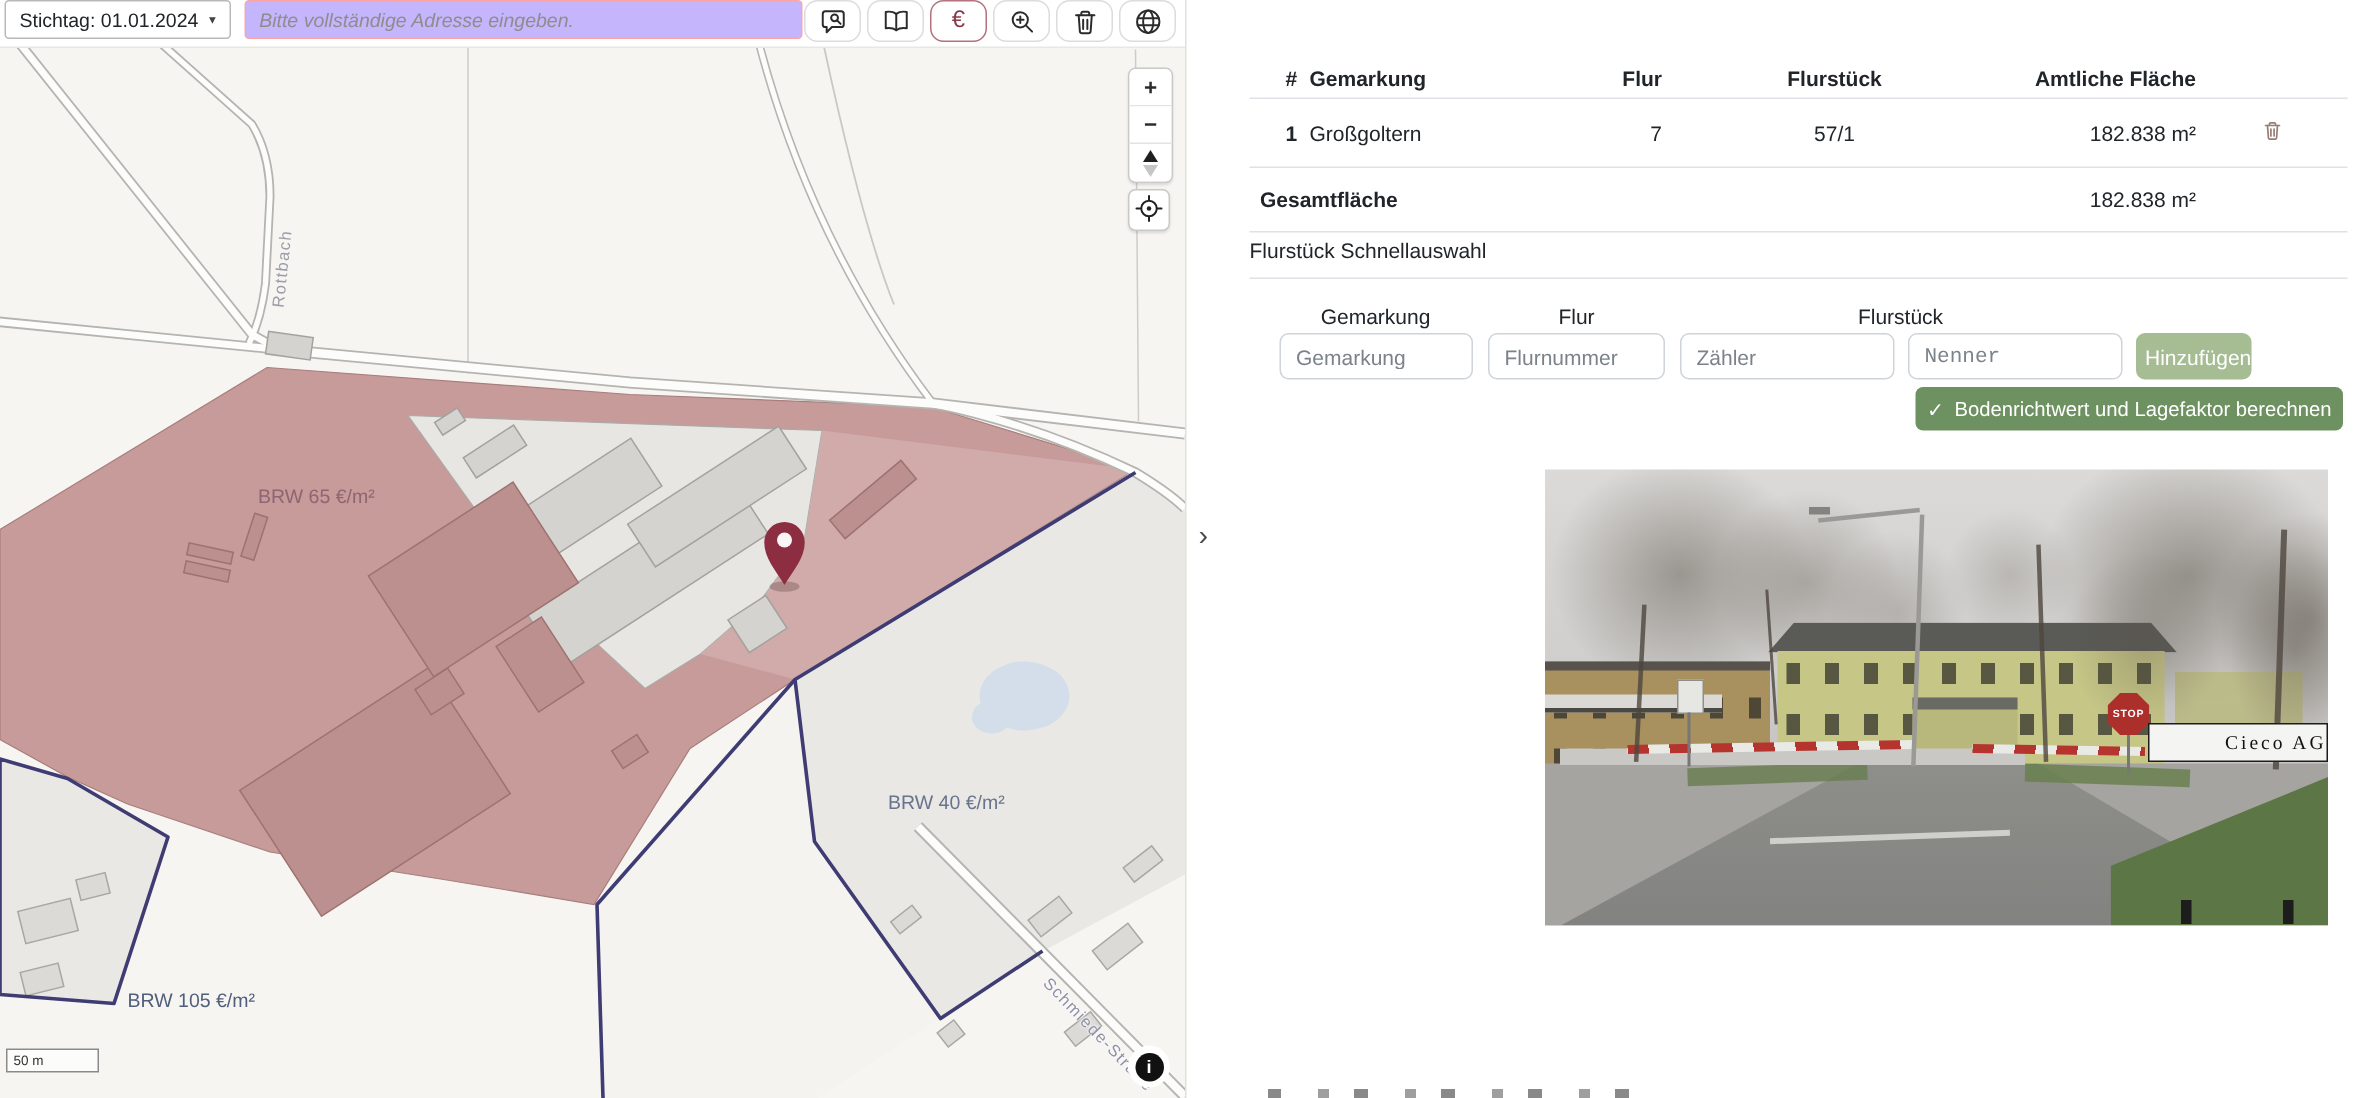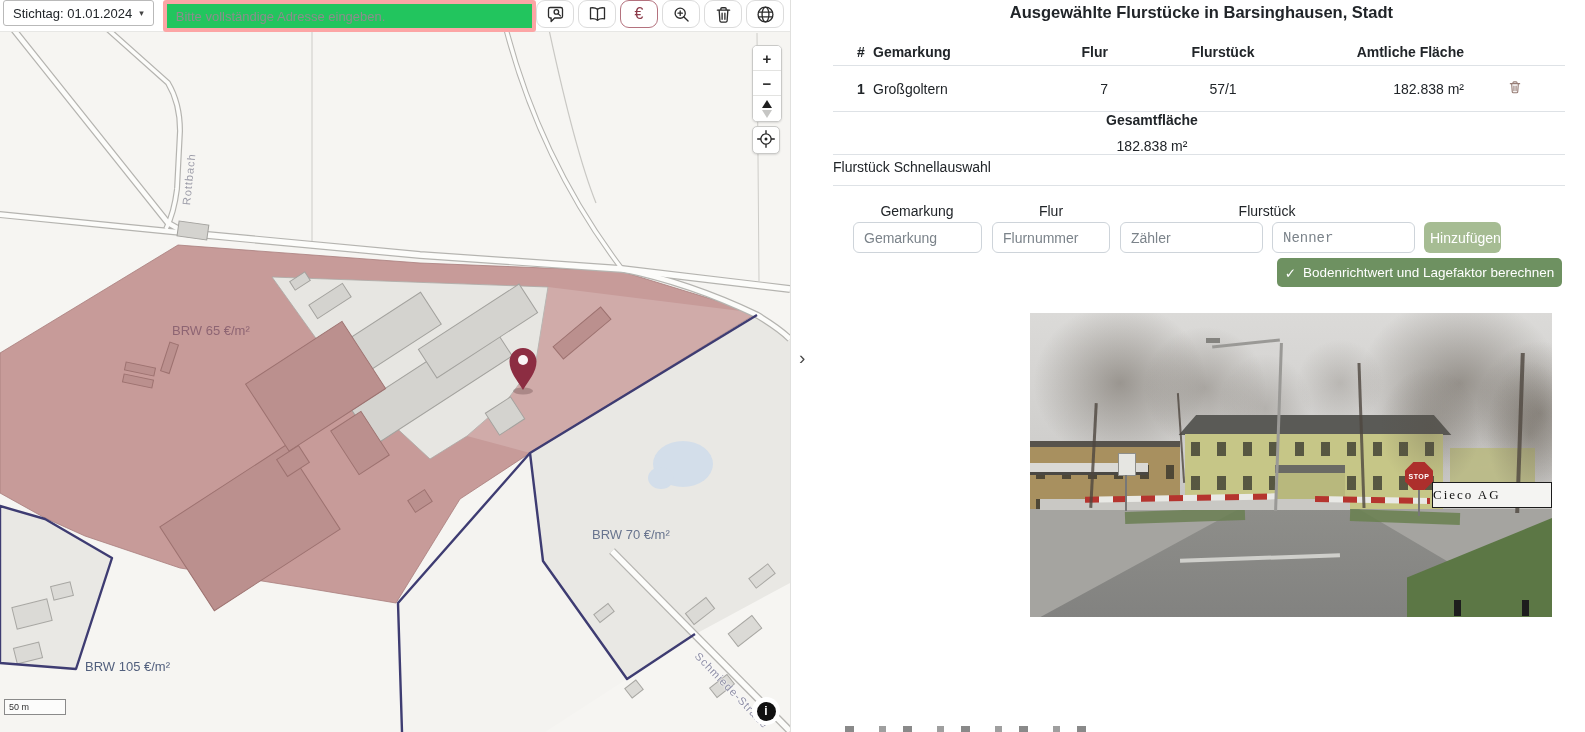--- a/index.html
+++ b/index.html
@@ -7,22 +7,22 @@
        font-family:"Liberation Sans",sans-serif;color:#212529;position:relative;}
   #app{position:absolute;inset:0;}
 
   
   .map-pane{position:absolute;left:0;top:0;width:790px;height:732px;background:#f6f5f2;}
   .map-toolbar{position:absolute;left:0;top:0;width:790px;height:31px;background:#fff;
     border-bottom:1px solid #e7e7e5;display:flex;z-index:30;}
   .stichtag{margin-left:3px;height:24px;border:1px solid #b9b9b9;border-radius:3px;
     padding:0 9px;font-size:13px;display:flex;align-items:center;gap:7px;background:#fff;cursor:pointer;white-space:nowrap;}
   .stichtag .caret{font-size:9px;color:#444;}
-  .addr-input{margin-left:9px;width:352px;height:24px;border:4px solid #fca5a5;border-radius:3px;
-    padding:0 9px;font-size:13px;color:#555;outline:none;background:#22c55e;}
+  .addr-input{margin-left:9px;width:352px;height:24px;border:1px solid #fca5a5;border-radius:3px;
+    padding:0 9px;font-size:13px;color:#555;outline:none;background:#c4b5fd;font-style:italic;}
   .addr-input::placeholder{color:#8d8d8d;}
   .tool-btns{margin-left:auto;margin-right:6px;display:flex;gap:4px;}
   .tbtn{width:38px;height:28px;border:1px solid #dcdcdc;border-radius:9px;background:#fff;
     display:flex;align-items:center;justify-content:center;cursor:pointer;padding:0;}
   .tbtn svg{display:block;}
   .tbtn.active{border-color:#b4727e;}
   .euro-glyph{font-size:16px;color:#8c3b4a;font-weight:500;}
 
   .map-canvas{position:absolute;left:0;top:31px;width:790px;height:701px;cursor:grab;}
   .map-canvas svg.basemap{position:absolute;left:0;top:0;}
@@ -71,21 +71,21 @@
   .trow{display:grid;grid-template-columns:40px 170px 65px 230px 126px 1fr;align-items:center;}
   .thead{height:27px;font-weight:bold;border-bottom:1px solid #dee2e6;}
   .tdata{height:45px;border-bottom:1px solid #dee2e6;}
   .c-num{padding-left:24px;}
   .c-flur{text-align:right;}
   .c-fs{text-align:center;}
   .c-area{text-align:right;}
   .c-trash{display:flex;justify-content:center;}
   .trash-btn{background:none;border:none;cursor:pointer;padding:2px;display:flex;}
   .total-row{display:flex;justify-content:space-between;align-items:center;height:42px;
-    padding-left:7px;padding-right:101px;border-bottom:1px solid #dee2e6;flex-direction:column;}
+    padding-left:7px;padding-right:101px;border-bottom:1px solid #dee2e6;}
   .total-row .tl{font-weight:bold;}
   .section-label{position:absolute;left:15px;top:159px;width:732px;height:26px;
     font-size:14px;border-bottom:1px solid #dee2e6;}
 
   .qlabel{position:absolute;top:203px;font-size:14px;transform:translateX(-50%);white-space:nowrap;}
   .ql-1{left:99px;} .ql-2{left:233px;} .ql-3{left:449px;}
   .qinput{position:absolute;top:222px;height:31px;border:1px solid #ced4da;border-radius:6px;
     padding:0 10px;font-size:14px;box-sizing:border-box;color:#333;outline:none;}
   .qinput::placeholder{color:#7b838a;}
   .qi-1{left:35px;width:129px;} .qi-2{left:174px;width:118px;}
@@ -126,21 +126,21 @@
   .ph-lamp-head{position:absolute;left:176px;top:25px;width:14px;height:5px;background:#84837f;}
   .ph-sign-small{position:absolute;left:88px;top:140px;width:16px;height:21px;background:#e6e6e2;border:1px solid #8e8e8a;}
   .ph-sign-small-pole{position:absolute;left:95px;top:162px;width:2px;height:36px;background:#777;}
   .ph-stop{position:absolute;left:375px;top:149px;width:28px;height:28px;background:#ad2f2c;color:#fff;
     clip-path:polygon(30% 0,70% 0,100% 30%,100% 70%,70% 100%,30% 100%,0 70%,0 30%);
     display:flex;align-items:center;justify-content:center;font-size:7px;font-weight:bold;letter-spacing:.5px;}
   .ph-stop-pole{position:absolute;left:388px;top:177px;width:2px;height:26px;background:#777;}
   .cieco{position:absolute;left:402px;top:169px;width:120px;}
   .cieco-head{height:26px;background:#f4f4f2;border:1px solid #1c1c1c;box-sizing:border-box;
     color:#111;font-family:"Liberation Serif",serif;font-size:13px;letter-spacing:2px;
-    text-align:left;line-height:24px;white-space:nowrap;overflow:hidden;}
+    text-align:right;line-height:24px;white-space:nowrap;overflow:hidden;}
   .cieco-body{height:92px;background:#161616;color:#ededed;padding:11px 0 0 8px;box-sizing:border-box;
     font-size:11px;font-weight:bold;line-height:17.5px;white-space:nowrap;overflow:hidden;}
   .cieco-body .arr{margin-right:4px;}
   .p-badge{display:inline-block;border:1px solid #bbb;padding:0 2px;margin-right:3px;line-height:11px;}
   .cieco-leg{position:absolute;top:118px;width:7px;height:16px;background:#1d1d1d;}
 
   .bottom-cutoff{position:absolute;left:27px;top:726px;width:260px;height:6px;opacity:.65;
     background:repeating-linear-gradient(90deg,#4a4a4a 0 9px,transparent 9px 34px,#6b6b6b 34px 41px,transparent 41px 58px);}
 </style>
 </head>
@@ -283,21 +283,21 @@
         </g>
 
         <g>
           <ellipse cx="523" cy="360" rx="10" ry="3.5" fill="rgba(60,30,35,0.25)"></ellipse>
           <path d="M523,359 C517,349 509.5,341 509.5,330.5 A13.5,13.5 0 1 1 536.5,330.5 C536.5,341 529,349 523,359 Z" fill="#8c2d42"></path>
           <circle cx="523" cy="329" r="5" fill="#fff" opacity="0.95"></circle>
         </g>
       </svg>
 
       <div class="map-label lbl-brw65">BRW 65 €/m²</div>
-      <div class="map-label lbl-brw40">BRW 70 €/m²</div>
+      <div class="map-label lbl-brw40">BRW 40 €/m²</div>
       <div class="map-label lbl-brw105">BRW 105 €/m²</div>
       <div class="map-label lbl-stream">Rottbach</div>
       <div class="map-label lbl-street">Schmiede-Straße</div>
 
       <div class="zoom-group">
         <button class="zbtn">+</button>
         <button class="zbtn">−</button>
         <button class="zbtn compass">
           <span class="tri-up"></span>
           <span class="tri-down"></span>
@@ -320,24 +320,20 @@
       </button>
     </div>
   </div>
 
   <div class="divider">
     <span class="chev">›</span>
   </div>
 
   <div class="panel">
 
-    <div class="panel-title">
-      <span>Ausgewählte Flurstücke in</span>
-      <b>Barsinghausen, Stadt</b>
-    </div>
 
     <div class="ftable">
       <div class="trow thead">
         <div class="c-num">#</div>
         <div>Gemarkung</div>
         <div class="c-flur">Flur</div>
         <div class="c-fs">Flurstück</div>
         <div class="c-area">Amtliche Fläche</div>
         <div></div>
       </div>

